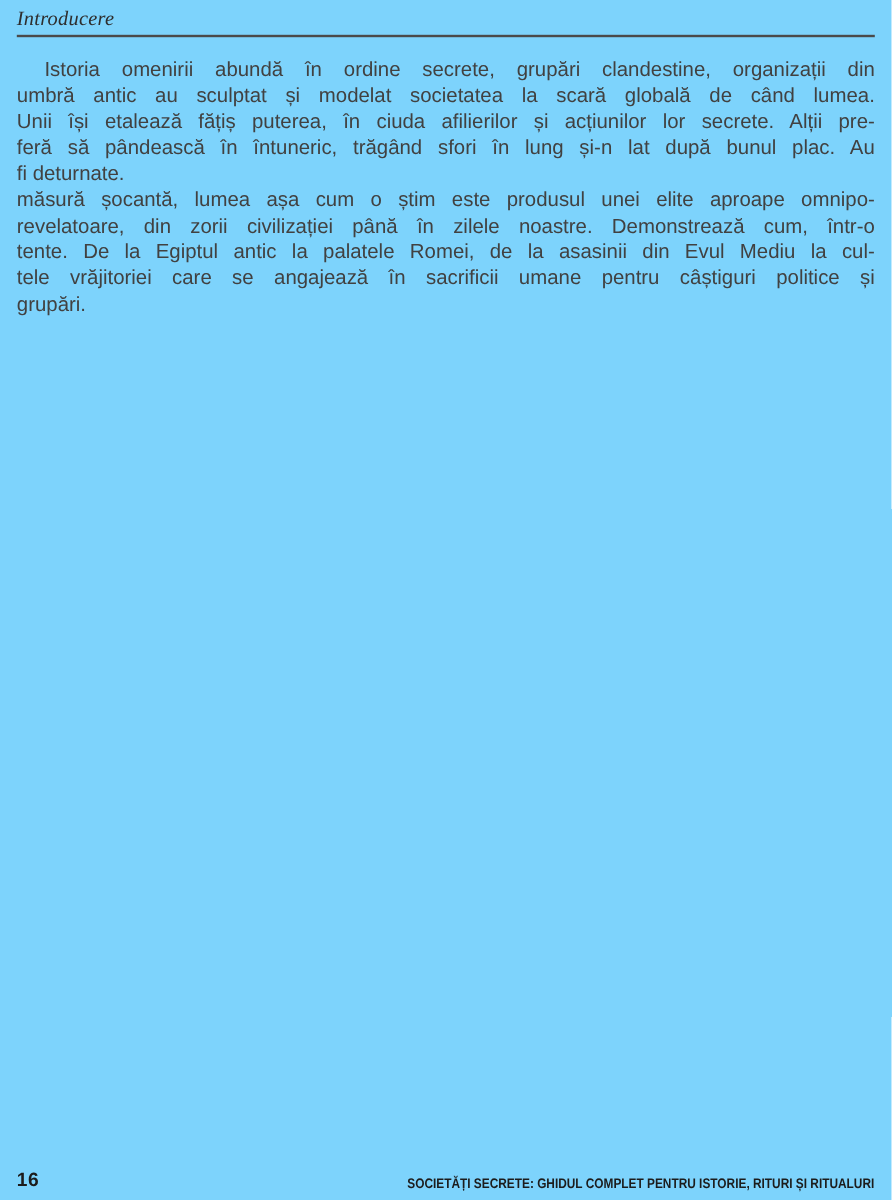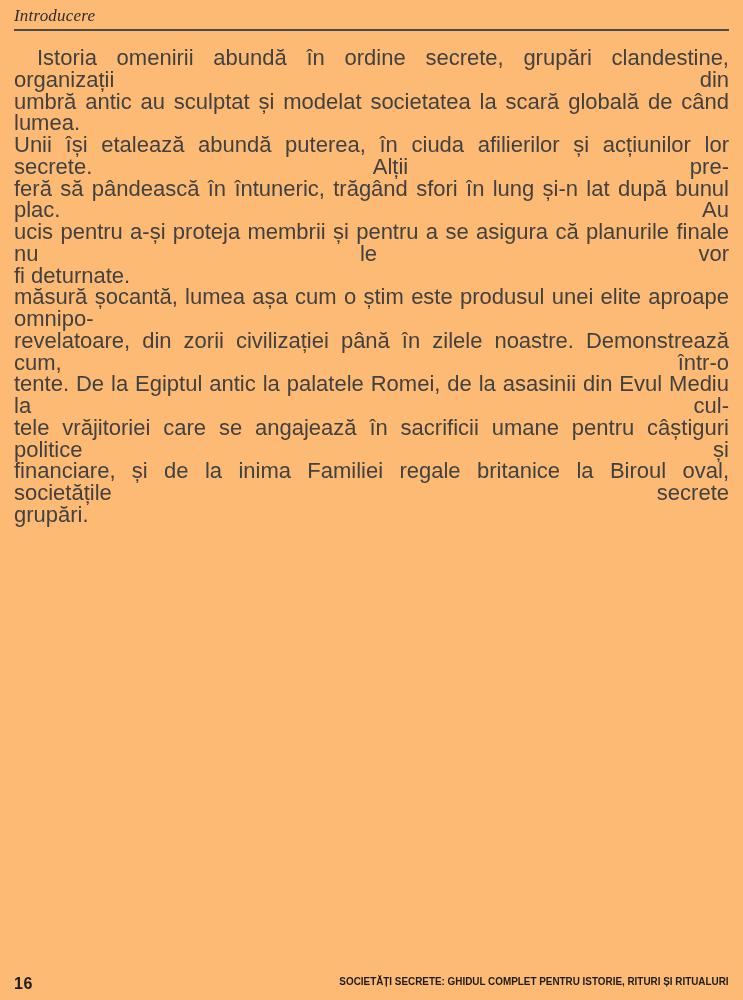--- a/index.html
+++ b/index.html
@@ -4,21 +4,21 @@
 <style>
   html, body {
     margin: 0;
     padding: 0;
     background: #ffffff;
   }
   .page {
     position: relative;
     width: 743px;
     height: 1000px;
-    background: #fdba74;
+    background: #7dd3fc;
     overflow: hidden;
     font-family: "Liberation Sans", sans-serif;
   }
   .content {
     position: absolute;
     left: 14px;
     right: 14px;
     top: 0;
   }
   .running-head {
@@ -31,21 +31,21 @@
   }
   .header-rule {
     margin-top: 3px;
     border: none;
     border-top: 2px solid #4a4a4a;
     height: 0;
   }
   .body-text {
     margin-top: 16px;
     color: #414141;
-    font-size: 22px;
+    font-size: 17px;
     line-height: 21.75px;
   }
   .paragraph {
     margin: 0;
   }
   .line {
     text-align: justify;
     text-align-last: justify;
     white-space: normal;
   }
@@ -54,21 +54,21 @@
   }
   .line.last {
     text-align-last: left;
   }
   .footer {
     position: absolute;
     left: 14px;
     right: 14px;
     bottom: 7px;
     display: flex;
-    align-items: flex-start;
+    align-items: flex-end;
     justify-content: space-between;
   }
   .page-number {
     font-weight: 700;
     font-size: 16px;
     color: #1c1c1c;
     letter-spacing: 0.5px;
   }
   .running-title {
     font-weight: 700;
@@ -85,31 +85,29 @@
 <body>
 
 <div class="page">
   <div class="content">
     <div class="running-head">Introducere</div>
     <hr class="header-rule">
     <div class="body-text">
         <div class="paragraph">
           <div class="line first">Istoria omenirii abundă în ordine secrete, grupări clandestine, organizații din</div>
           <div class="line">umbră antic au sculptat și modelat societatea la scară globală de când lumea.</div>
-          <div class="line">Unii își etalează abundă puterea, în ciuda afilierilor și acțiunilor lor secrete. Alții pre-</div>
+          <div class="line">Unii își etalează fățiș puterea, în ciuda afilierilor și acțiunilor lor secrete. Alții pre-</div>
           <div class="line">feră să pândească în întuneric, trăgând sfori în lung și-n lat după bunul plac. Au</div>
-          <div class="line">ucis pentru a-și proteja membrii și pentru a se asigura că planurile finale nu le vor</div>
           <div class="line last">fi deturnate.</div>
         </div>
         <div class="paragraph">
           <div class="line">măsură șocantă, lumea așa cum o știm este produsul unei elite aproape omnipo-</div>
           <div class="line">revelatoare, din zorii civilizației până în zilele noastre. Demonstrează cum, într-o</div>
           <div class="line">tente. De la Egiptul antic la palatele Romei, de la asasinii din Evul Mediu la cul-</div>
           <div class="line">tele vrăjitoriei care se angajează în sacrificii umane pentru câștiguri politice și</div>
-          <div class="line">financiare, și de la inima Familiei regale britanice la Biroul oval, societățile secrete</div>
           <div class="line last">grupări.</div>
         </div>
       </div>
   </div>
   <div class="footer">
     <span class="page-number">16</span>
     <span class="running-title">SOCIETĂȚI SECRETE: GHIDUL COMPLET PENTRU ISTORIE, RITURI ȘI RITUALURI</span>
   </div>
 </div>
 

